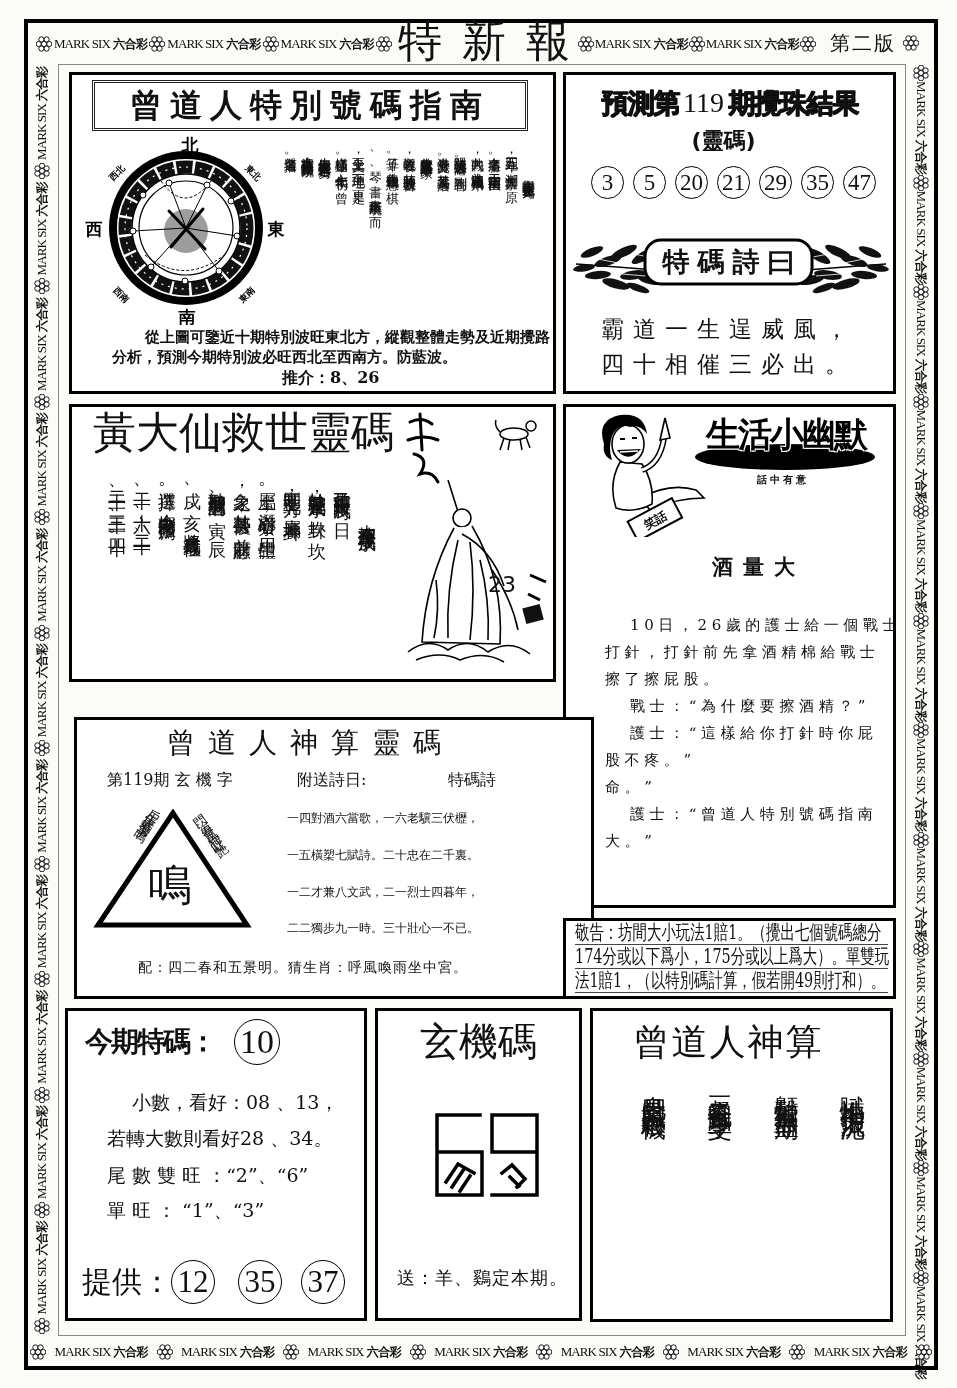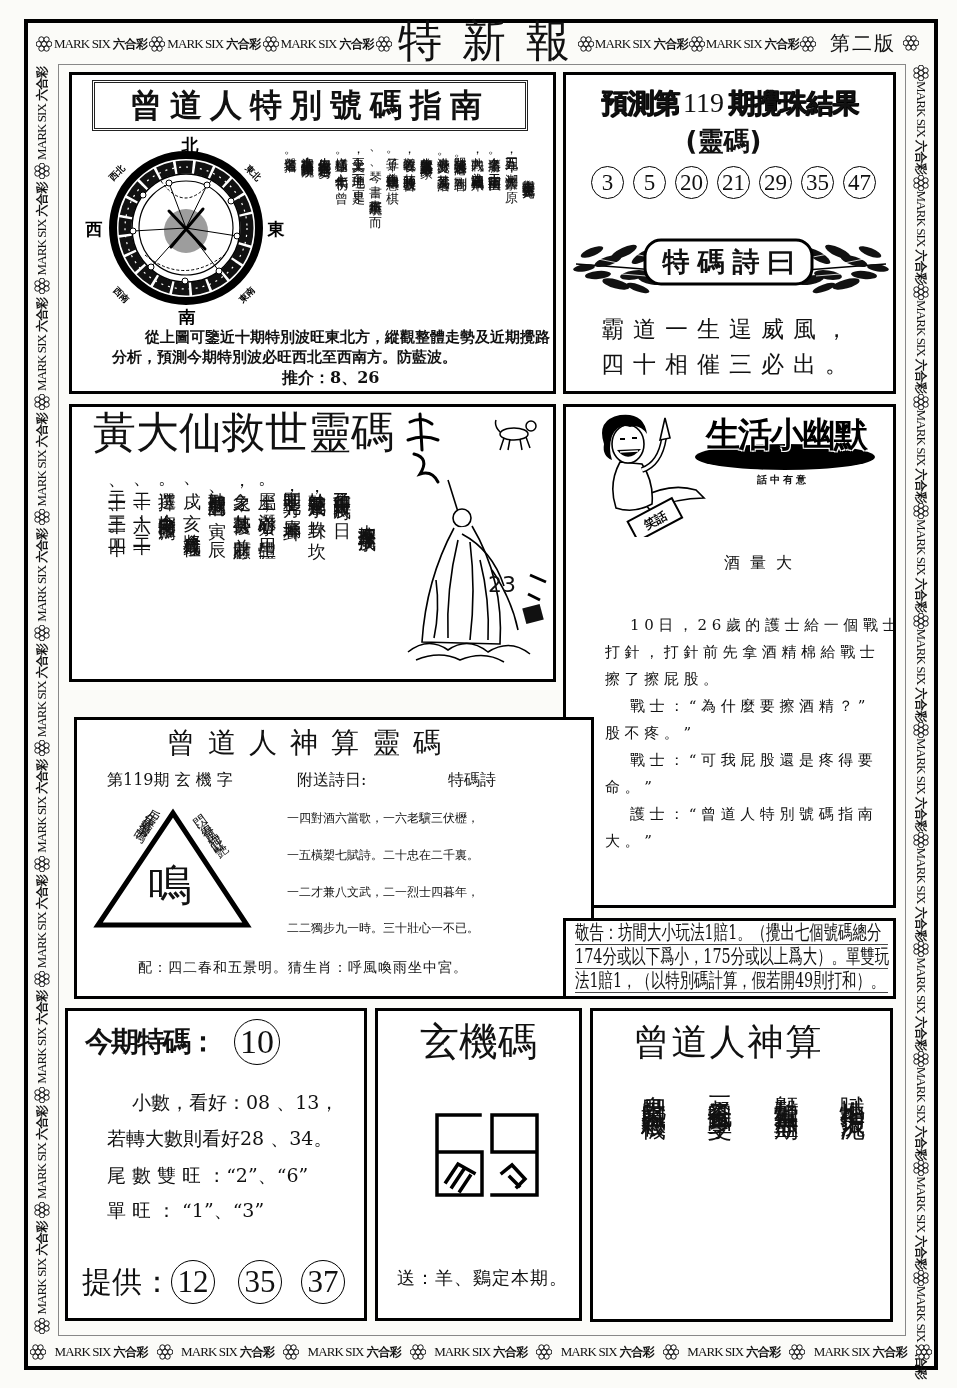--- a/index.html
+++ b/index.html
@@ -25,38 +25,38 @@
 .guide-title{font-family:"DejaVu Sans",sans-serif;font-weight:bold;font-size:32px;letter-spacing:8px;white-space:nowrap}
 .vcols{position:absolute;writing-mode:vertical-rl;white-space:nowrap}
 .bio{left:210px;top:72px;width:255px;height:172px;font-size:13px;line-height:17px;letter-spacing:0.75px}
 .bio .indent{text-indent:22px}
 .analysis{position:absolute;font-size:15px;font-weight:bold;line-height:20px;white-space:nowrap}
 .recommend{position:absolute;left:210px;top:293px;font-size:16px;font-weight:bold;white-space:nowrap}
 
 
 .pred-title{position:absolute;left:0;top:11px;width:327px;text-align:center;font-family:"DejaVu Sans",sans-serif;font-weight:bold;font-size:27px;line-height:34px;letter-spacing:-1px;white-space:nowrap;text-shadow:1px 0 0 #000,0 1px 0 #000,1px 1px 0 #555}
 .pred-title .num{font-family:"Liberation Serif",serif;font-weight:normal;text-shadow:none;font-size:28px;letter-spacing:0;margin:0 4px}
-.pred-sub{position:absolute;left:0;top:52px;width:315px;text-align:center;font-family:"DejaVu Sans",sans-serif;font-weight:bold;font-size:26px;line-height:28px}
+.pred-sub{position:absolute;left:0;top:52px;width:315px;text-align:center;font-family:"DejaVu Sans",sans-serif;font-weight:bold;font-size:22px;line-height:28px}
 .balls{position:absolute;left:25px;top:91px;display:flex;gap:9px}
 .ball{display:flex;align-items:center;justify-content:center;border:1.5px solid #000;border-radius:50%;font-family:"Liberation Serif",serif;background:#fff}
 .ball.sm{width:33px;height:33px;font-size:23px}
 .banner-text{position:absolute;left:79px;top:165px;width:167px;height:44px;display:flex;align-items:center;justify-content:center;font-family:"DejaVu Sans",sans-serif;font-weight:bold;font-size:27px;letter-spacing:8px;padding-left:8px}
 .pred-poem{position:absolute;left:35px;font-family:"DejaVu Sans",sans-serif;font-size:23px;line-height:30px;letter-spacing:9px;white-space:nowrap}
 
 
 .huang-title{position:absolute;left:21px;top:2px;font-family:"DejaVu Sans",sans-serif;font-size:43px;line-height:46px;white-space:nowrap}
 .huang-cols{left:33px;top:71px;width:275px;height:222px;font-size:18px;line-height:25px;letter-spacing:1.3px}
 .huang-cols .indent{text-indent:32px}
 .fig-num{position:absolute;left:416px;top:165px;font-family:"DejaVu Sans",sans-serif;font-size:22px}
 
 
 .humor-ellipse{position:absolute;left:129px;top:37px;width:180px;height:26px;background:#000;border-radius:50%}
 .humor-title{position:absolute;left:140px;top:7px;font-family:"DejaVu Sans",sans-serif;font-weight:bold;font-size:34px;line-height:40px;letter-spacing:-2px;white-space:nowrap;color:#000;text-shadow:1px 1px 0 #fff,-1px -1px 0 #fff,1px -1px 0 #fff,-1px 1px 0 #fff}
 .humor-sub{position:absolute;left:191px;top:66px;font-family:"DejaVu Sans",sans-serif;font-weight:bold;font-size:10px;letter-spacing:3px;white-space:nowrap}
-.story-title{position:absolute;left:158px;top:146px;font-family:"DejaVu Sans",sans-serif;font-weight:normal;font-size:16px;letter-spacing:10px;white-space:nowrap}
+.story-title{position:absolute;left:146px;top:146px;font-family:"DejaVu Sans",sans-serif;font-weight:bold;font-size:21px;letter-spacing:10px;white-space:nowrap}
 .story{position:absolute;left:39px;top:205px;width:285px}
 .story div{font-size:15px;line-height:27px;letter-spacing:4.6px;white-space:nowrap}
 .story .ind{padding-left:25px}
 
 
 .lm-title{position:absolute;left:90px;top:7px;font-size:28px;line-height:32px;letter-spacing:13px;white-space:nowrap}
 .lm-label{position:absolute;top:50px;font-size:16px;line-height:20px;white-space:nowrap}
 .tri-center{position:absolute;left:71px;top:141px;font-size:44px;line-height:48px}
 .tri-side{position:absolute;writing-mode:vertical-rl;width:16px;font-size:13px;line-height:16px;white-space:nowrap;transform-origin:50% 0}
 .lm-poem{position:absolute;left:210px;font-size:12px;line-height:20px;white-space:nowrap}
@@ -562,22 +562,22 @@
   </svg>
   <div class="humor-ellipse"></div>
   <div class="humor-title">生活小幽默</div>
   <div class="humor-sub">話中有意</div>
   <div class="story-title">酒量大</div>
   <div class="story">
     <div class="ind">10日，26歲的護士給一個戰士</div>
     <div>打針，打針前先拿酒精棉給戰士</div>
     <div>擦了擦屁股。</div>
     <div class="ind">戰士：“為什麼要擦酒精？”</div>
+    <div class="ind">護士：“這樣給你打針時你屁</div>
     <div>股不疼。”</div>
-    <div class="ind">戰士：“可我屁股還是疼得要</div>
     <div>命。”</div>
     <div class="ind">護士：“曾道人特別號碼指南</div>
     <div>大。”</div>
   </div>
 </section>
 
 <section class="panel" style="left:74px;top:717px;width:520px;height:282px">
   <div class="lm-title">曾道人神算靈碼</div>
   <div class="lm-label" style="left:30px">第119期 玄 機 字</div>
   <div class="lm-label" style="left:220px">附送詩日:</div>

